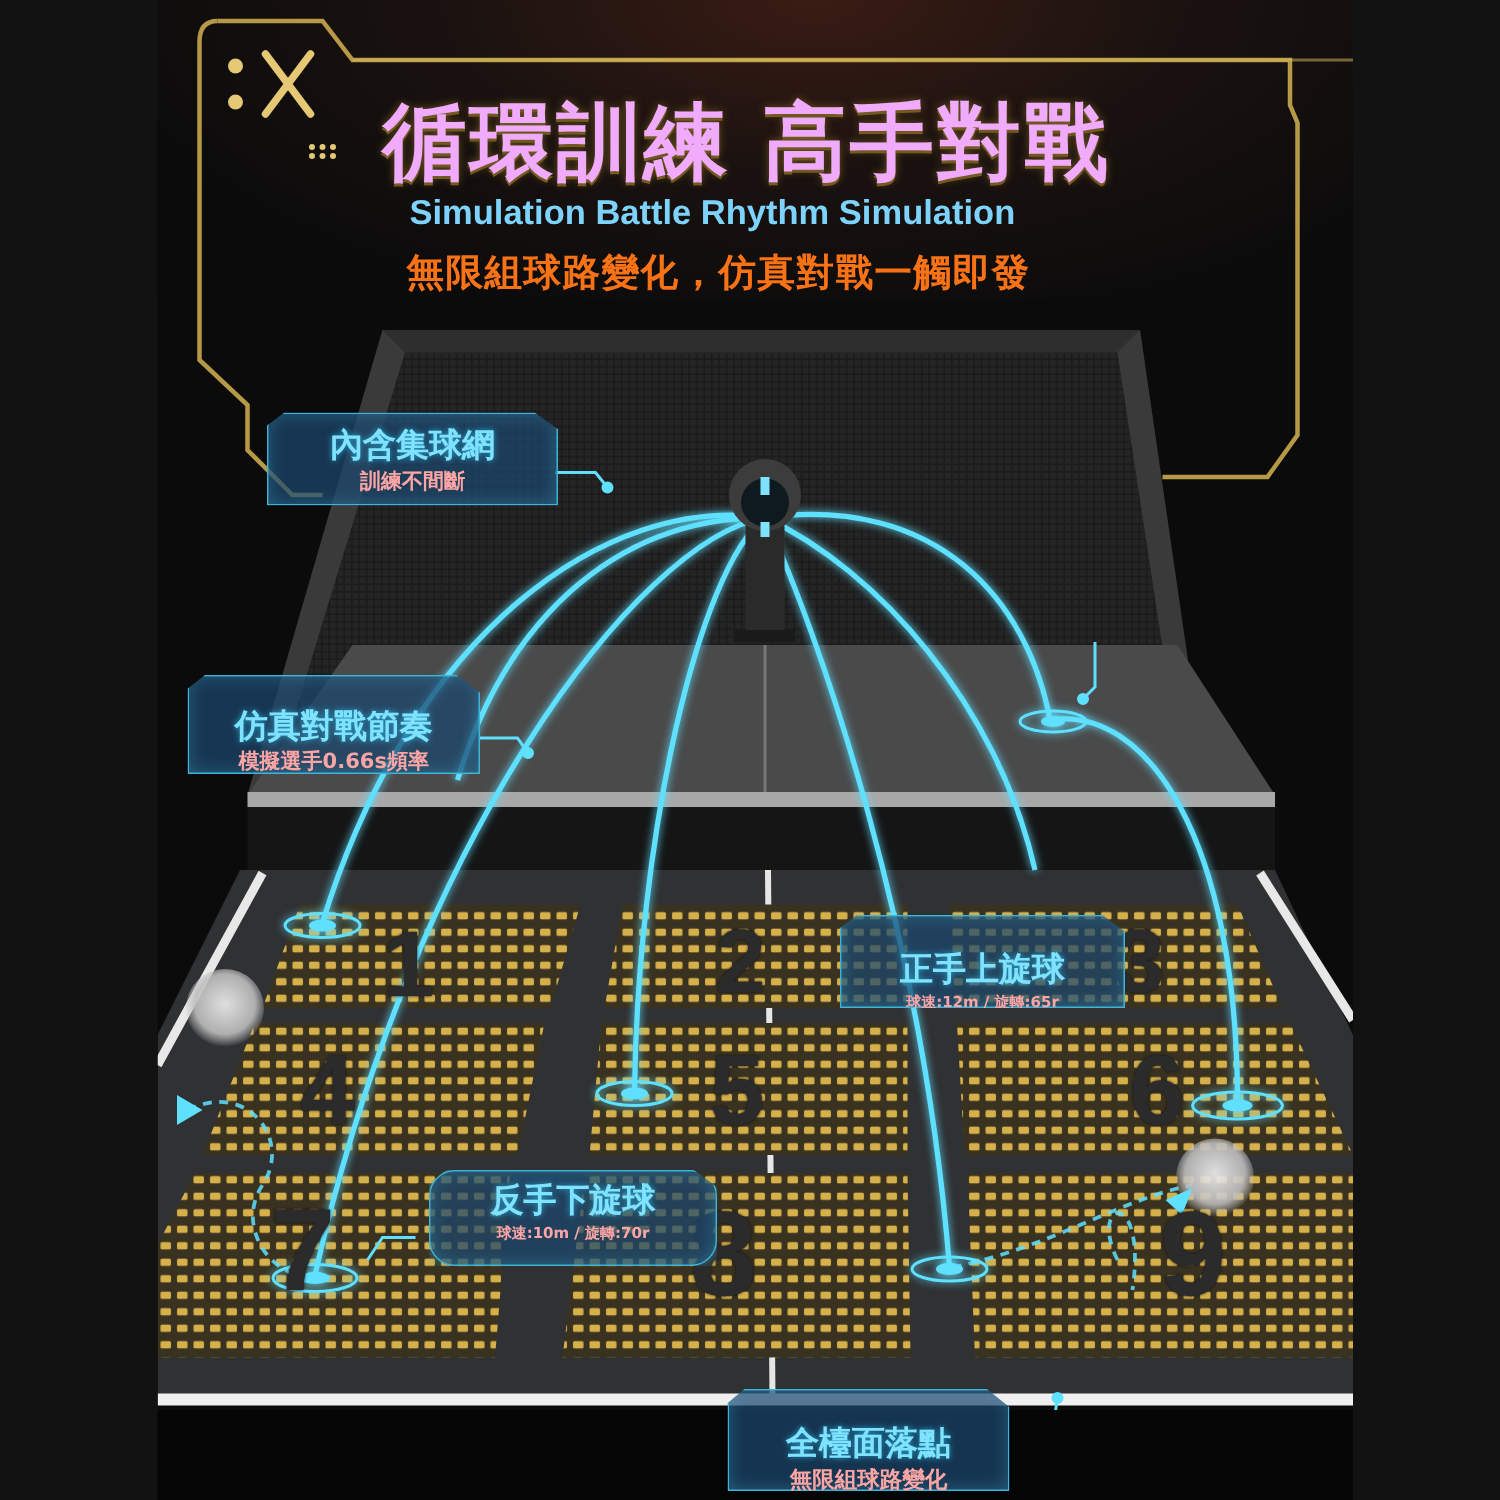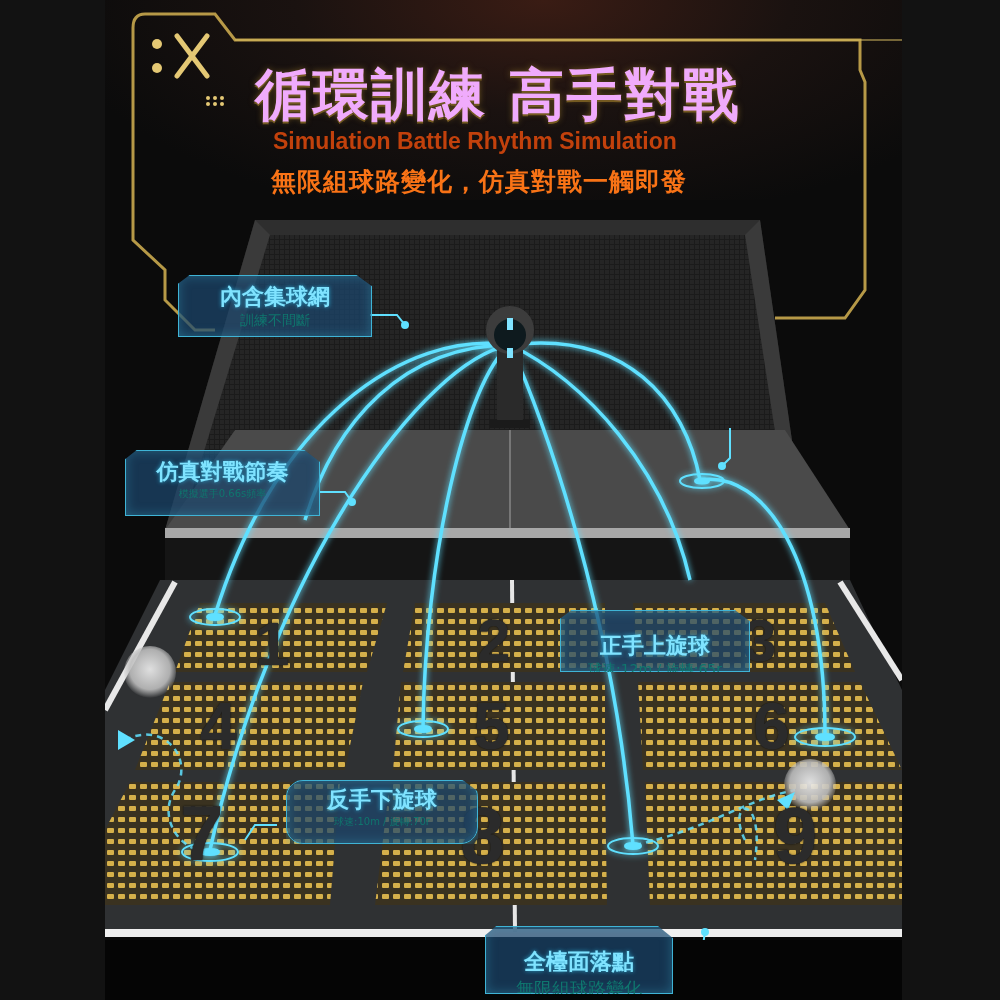--- a/index.html
+++ b/index.html
@@ -5,29 +5,29 @@
   html, body { margin:0; padding:0; }
   body { width:1000px; height:1000px; background:#121212; overflow:hidden; position:relative;
          font-family:"DejaVu Sans","Liberation Sans",sans-serif; }
   .stage { position:absolute; left:105px; top:0; width:797px; height:1000px; background:#0b0b0b; overflow:hidden; }
   .hero-bg { position:absolute; left:0; top:0; width:797px; height:200px;
              background:radial-gradient(ellipse at 55% 0%, #3a1c14 0%, #1a1210 40%, #0b0b0b 80%); }
   .scene { position:absolute; left:0; top:0; }
   .title-frame { position:absolute; left:0; top:0; }
   .title-main { position:absolute; left:150px; top:58px; font-size:56px; font-weight:bold; letter-spacing:2px;
                 color:#f0abfc; text-shadow:0 0 6px #6b5320, 0 2px 0 #7a5e22; white-space:nowrap; }
-  .title-sub { position:absolute; left:168px; top:128px; font-size:23px; font-weight:bold; color:#c2410c;
+  .title-sub { position:absolute; left:168px; top:128px; font-size:23px; font-weight:bold; color:#7dd3fc;
                white-space:nowrap; font-family:"Liberation Sans",sans-serif; }
   .title-desc { position:absolute; left:166px; top:165px; font-size:25px; font-weight:bold; color:#f97316;
                 white-space:nowrap; letter-spacing:1px; }
   .callout { position:absolute; border:1.5px solid #3fb4d6; background:rgba(28,70,110,0.72);
              box-shadow:0 0 10px rgba(63,180,214,0.55), inset 0 0 12px rgba(63,180,214,0.35);
              text-align:center; clip-path:polygon(6% 0, 92% 0, 100% 18%, 100% 100%, 0 100%, 0 14%); }
   .callout .c-title { display:block; font-weight:bold; color:#7fe3ff; text-shadow:0 0 4px #2aa6d0; white-space:nowrap; }
-  .callout .c-sub { display:block; font-weight:normal; color:#0f766e; white-space:nowrap; }
+  .callout .c-sub { display:block; font-weight:bold; color:#fca5a5; white-space:nowrap; }
   .zone-num { position:absolute; font-family:"Liberation Sans",sans-serif; font-weight:bold; color:#2b2b2b;
               text-shadow:0 0 2px #111; }
   .bottom-dark { position:absolute; left:0; top:940px; width:797px; height:60px; background:#050505; }
 </style>
 </head>
 <body>
 
 <div class="stage">
   <div class="hero-bg"></div>
 
@@ -180,33 +180,33 @@
   <div class="title-sub">Simulation Battle Rhythm Simulation</div>
   <div class="title-desc">無限組球路變化，仿真對戰一觸即發</div>
 
   <div class="callout" style="left:73px;top:275px;width:192px;height:60px;">
     <span class="c-title" style="font-size:22px;margin-top:6px;">內含集球網</span>
     <span class="c-sub" style="font-size:14px;">訓練不間斷</span>
   </div>
 
 
   <div class="callout" style="left:20px;top:450px;width:193px;height:64px;">
-    <span class="c-title" style="font-size:22px;margin-top:6px;">仿真對戰節奏</span>
-    <span class="c-sub" style="font-size:10px;">模擬選手0.66s頻率</span>
+    <span class="c-title" style="font-size:22px;margin-top:18px;">仿真對戰節奏</span>
+    <span class="c-sub" style="font-size:14px;">模擬選手0.66s頻率</span>
   </div>
 
   <div class="callout" style="left:455px;top:610px;width:188px;height:60px;">
     <span class="c-title" style="font-size:22px;margin-top:20px;">正手上旋球</span>
-    <span class="c-sub" style="font-size:14px;">球速:12m / 旋轉:65r</span>
+    <span class="c-sub" style="font-size:10px;">球速:12m / 旋轉:65r</span>
   </div>
 
   <div class="callout" style="left:181px;top:780px;width:190px;height:62px;border-radius:17px;">
     <span class="c-title" style="font-size:22px;margin-top:4px;">反手下旋球</span>
     <span class="c-sub" style="font-size:10px;text-align:center;">球速:10m / 旋轉:70r</span>
   </div>
 
   <div class="bottom-dark"></div>
 
   <div class="callout" style="left:380px;top:926px;width:186px;height:66px;">
     <span class="c-title" style="font-size:22px;margin-top:20px;font-family:Liberation Mono, monospace;">全檯面落點</span>
-    <span class="c-sub" style="font-size:18px;">無限組球路變化</span>
+    <span class="c-sub" style="font-size:15px;">無限組球路變化</span>
   </div>
 </div>
 
 </body></html>

